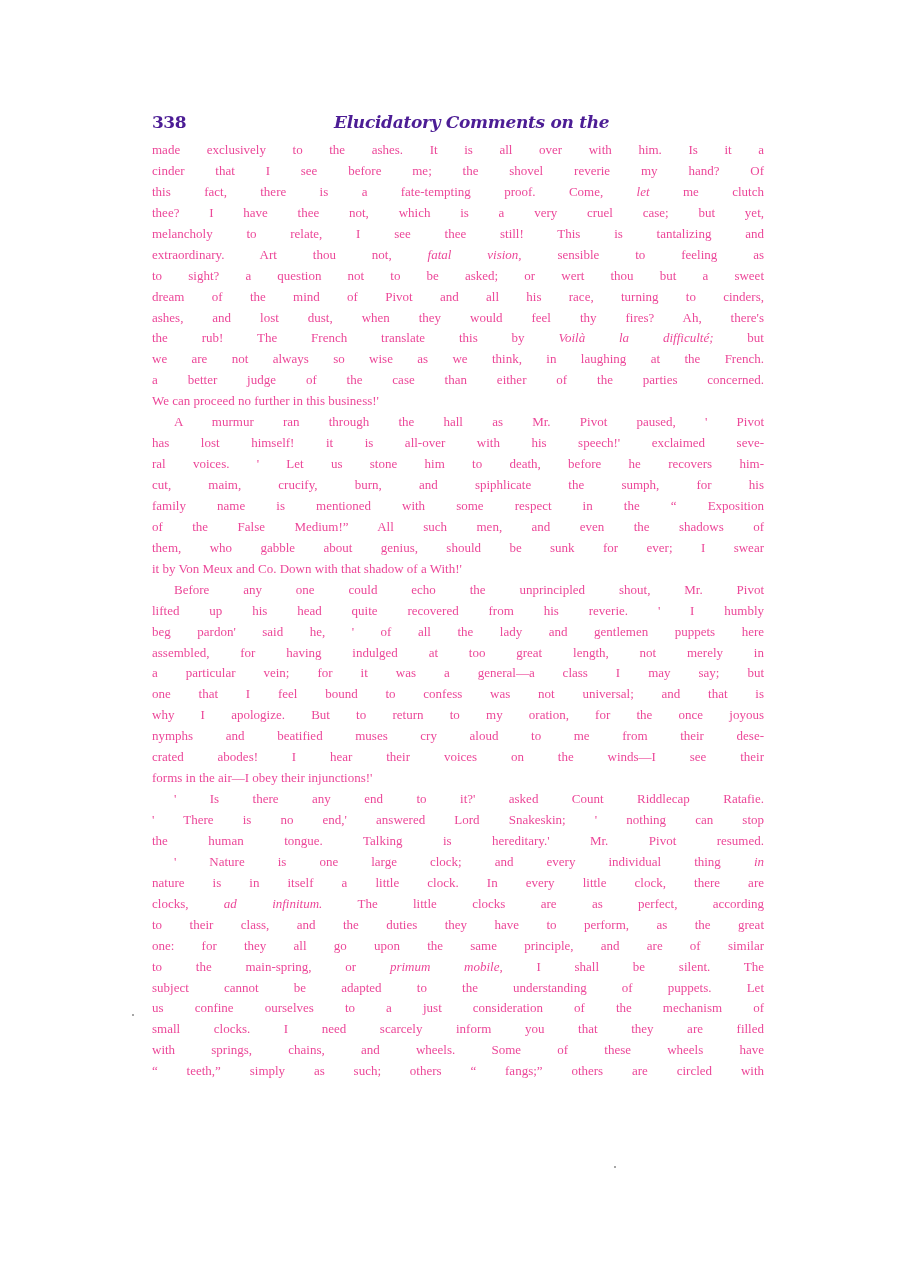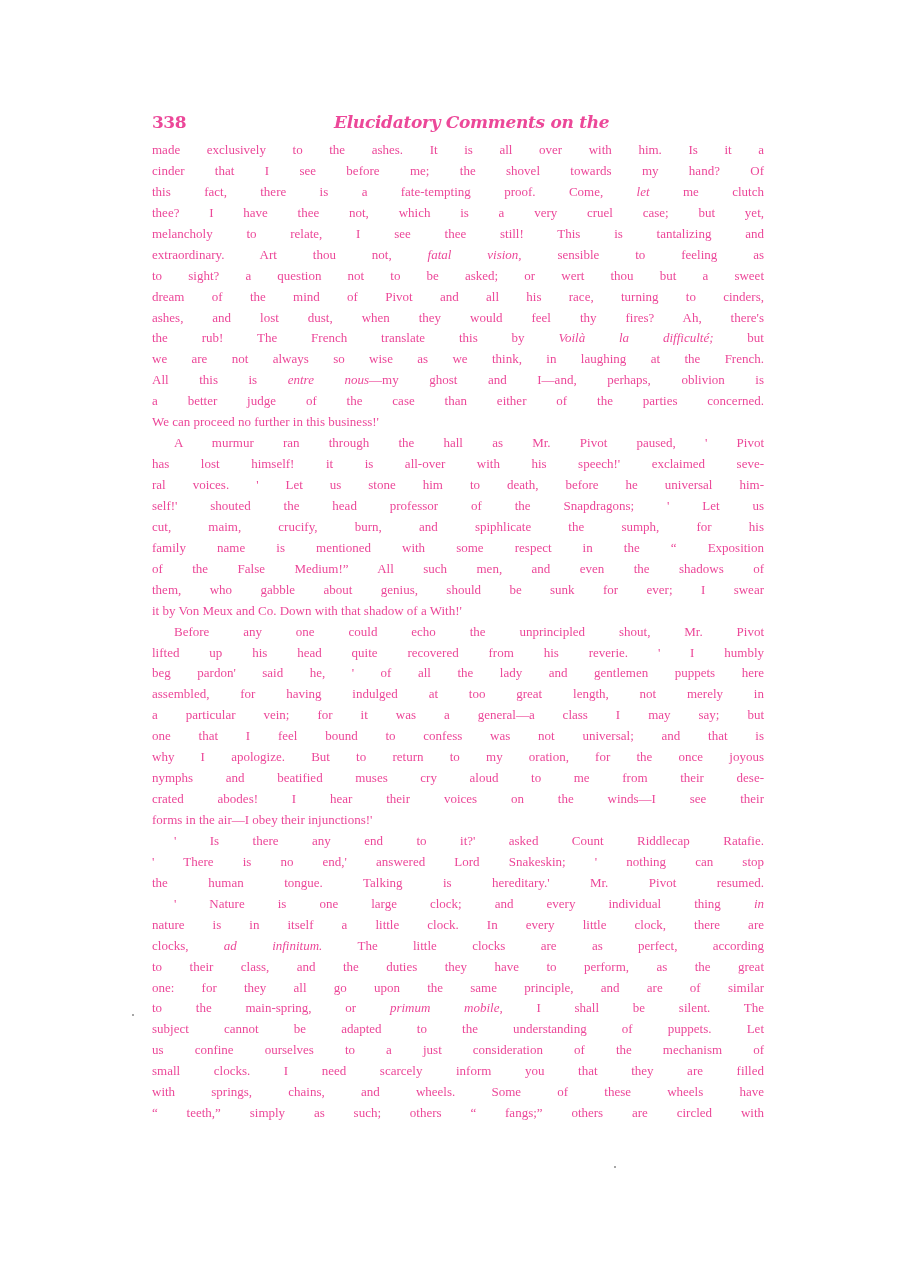--- a/index.html
+++ b/index.html
@@ -2,21 +2,21 @@
 <html><head>
 <meta charset="utf-8">
 <style>
   html, body { margin: 0; padding: 0; background: #ffffff; }
   body { width: 919px; height: 1267px; position: relative; overflow: hidden; }
   .page {
     position: absolute; left: 0; top: 0; width: 919px; height: 1267px; background: #fff;
   }
   .header {
     position: absolute; left: 152px; top: 112px; width: 612px; height: 24px;
-    font-family: "DejaVu Serif", serif; color: #ec4899;
+    font-family: "DejaVu Serif", serif; color: #4c1d95;
   }
   .page-num {
     position: absolute; left: 0; top: 0; font-weight: bold; font-size: 17px;
     letter-spacing: -0.5px;
   }
   .running-title {
     position: absolute; left: 182px; top: 0; font-weight: bold; font-style: italic;
     font-size: 17px; letter-spacing: -0.3px;
   }
   .body-text {
@@ -37,37 +37,35 @@
 <body>
 
 <div class="page">
   <div class="header">
     <span class="page-num">338</span>
     <span class="running-title">Elucidatory Comments on the</span>
   </div>
 
   <div class="body-text" id="body-text">
       <span class="line">made exclusively to the ashes.  It is all over with him.  Is it a</span>
-      <span class="line">cinder that I see before me; the shovel towards my hand?  Of</span>
+      <span class="line">cinder that I see before me; the shovel reverie my hand?  Of</span>
       <span class="line">this fact, there is a fate-tempting proof.  Come, <em>let</em> me clutch</span>
       <span class="line">thee?  I have thee not, which is a very cruel case; but yet,</span>
       <span class="line">melancholy to relate, I see thee still!  This is tantalizing and</span>
       <span class="line">extraordinary.  Art thou not, <em>fatal vision,</em> sensible to feeling as</span>
       <span class="line">to sight? a question not to be asked; or wert thou but a sweet</span>
       <span class="line">dream of the mind of Pivot and all his race, turning to cinders,</span>
       <span class="line">ashes, and lost dust, when they would feel thy fires?  Ah, there's</span>
       <span class="line">the rub!  The French translate this by <em>Voilà la difficulté;</em> but</span>
       <span class="line">we are not always so wise as we think, in laughing at the French.</span>
-      <span class="line">All this is <em>entre nous</em>—my ghost and I—and, perhaps, oblivion is</span>
       <span class="line">a better judge of the case than either of the parties concerned.</span>
       <span class="line last">We can proceed no further in this business!'</span>
       <span class="line indent">A murmur ran through the hall as Mr. Pivot paused, ' Pivot</span>
       <span class="line">has lost himself! it is all-over with his speech!' exclaimed seve-</span>
-      <span class="line">ral voices.  ' Let us stone him to death, before he universal him-</span>
-      <span class="line">self!' shouted the head professor of the Snapdragons; ' Let us</span>
+      <span class="line">ral voices.  ' Let us stone him to death, before he recovers him-</span>
       <span class="line">cut, maim, crucify, burn, and spiphlicate the sumph, for his</span>
       <span class="line">family name is mentioned with some respect in the “ Exposition</span>
       <span class="line">of the False Medium!”  All such men, and even the shadows of</span>
       <span class="line">them, who gabble about genius, should be sunk for ever; I swear</span>
       <span class="line last">it by Von Meux and Co.   Down with that shadow of a With!'</span>
       <span class="line indent">Before any one could echo the unprincipled shout, Mr. Pivot</span>
       <span class="line">lifted up his head quite recovered from his reverie.  ' I humbly</span>
       <span class="line">beg pardon' said he, ' of all the lady and gentlemen puppets here</span>
       <span class="line">assembled, for having indulged at too great length, not merely in</span>
       <span class="line">a particular vein; for it was a general—a class I may say; but</span>

